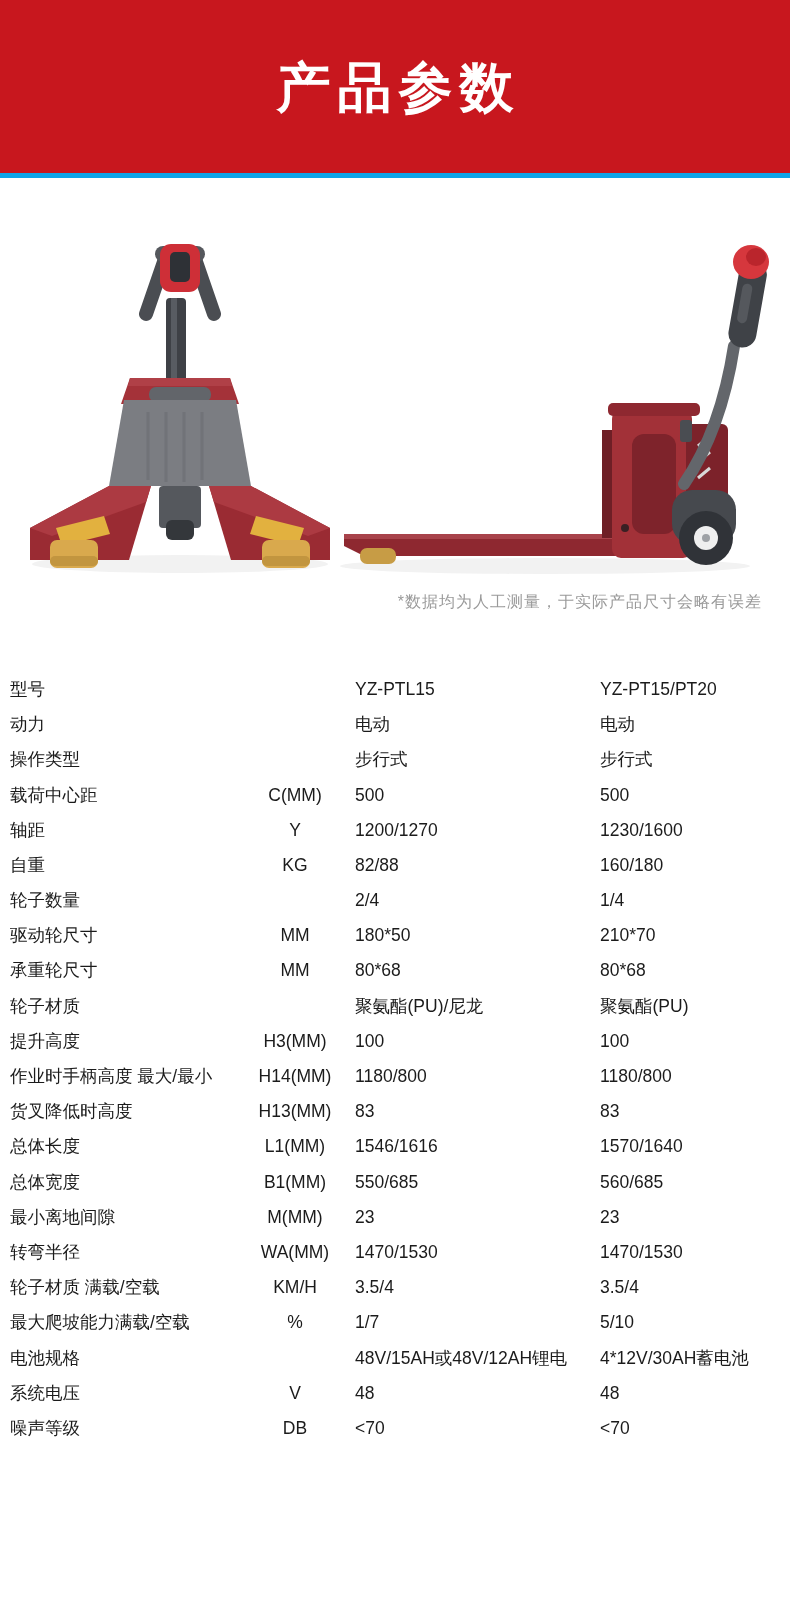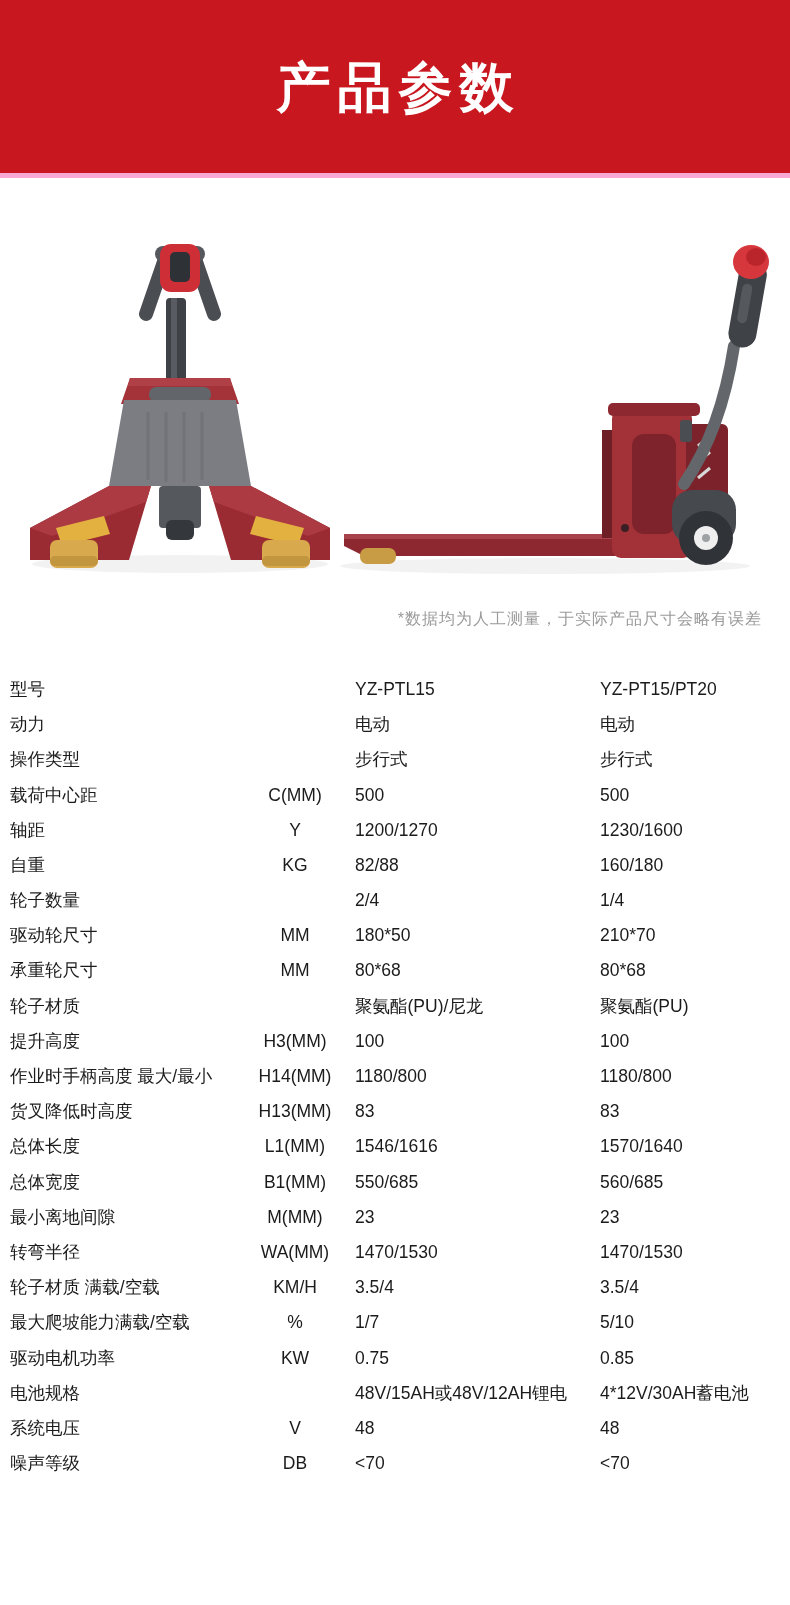--- a/index.html
+++ b/index.html
@@ -3,33 +3,33 @@
 <meta charset="utf-8">
 <style>
   * { margin:0; padding:0; box-sizing:border-box; }
   html,body { background:#ffffff; }
   body { font-family:"Liberation Sans","DejaVu Sans",sans-serif; }
   .page { position:relative; width:790px; height:1605px; background:#ffffff; overflow:hidden; margin:0 auto; }
 
   
   .banner {
     position:absolute; top:0; left:0; width:790px; height:178px;
-    background:#C8171E; border-bottom:5px solid #f9a8d4;
+    background:#C8171E; border-bottom:5px solid #0ea5e9;
     display:flex; align-items:center; justify-content:center;
   }
   .banner .title {
     color:#ffffff; font-size:54px; font-weight:bold;
     letter-spacing:7px; text-indent:7px; line-height:1;
   }
 
   
   .svg-front { position:absolute; top:240px; left:20px;  width:320px; height:340px; }
   .svg-side  { position:absolute; top:240px; left:330px; width:460px; height:340px; }
   .disclaimer {
-    position:absolute; top:609px; right:28px;
+    position:absolute; top:592px; right:28px;
     font-size:16px; color:#9A9A9A; letter-spacing:1px; white-space:nowrap;
   }
 
   
   .spec { position:absolute; top:672px; left:0; width:769px; }
   .row {
     display:grid; grid-template-columns:230px 110px 245px auto;
     height:35.2px; align-items:center; padding-left:10px;
   }
   .cell { font-size:17.5px; color:#1B1B1B; white-space:nowrap; line-height:1.1; }
@@ -247,26 +247,20 @@
       <div class="cell v">3.5/4</div>
     </div>
 
     <div class="row">
       <div class="cell label">最大爬坡能力满载/空载</div>
       <div class="cell unit">%</div>
       <div class="cell v">1/7</div>
       <div class="cell v">5/10</div>
     </div>
 
-    <div class="row">
-      <div class="cell label">驱动电机功率</div>
-      <div class="cell unit">KW</div>
-      <div class="cell v">0.75</div>
-      <div class="cell v">0.85</div>
-    </div>
 
     <div class="row">
       <div class="cell label">电池规格</div>
       <div class="cell unit"></div>
       <div class="cell v">48V/15AH或48V/12AH锂电</div>
       <div class="cell v">4*12V/30AH蓄电池</div>
     </div>
 
     <div class="row">
       <div class="cell label">系统电压</div>

